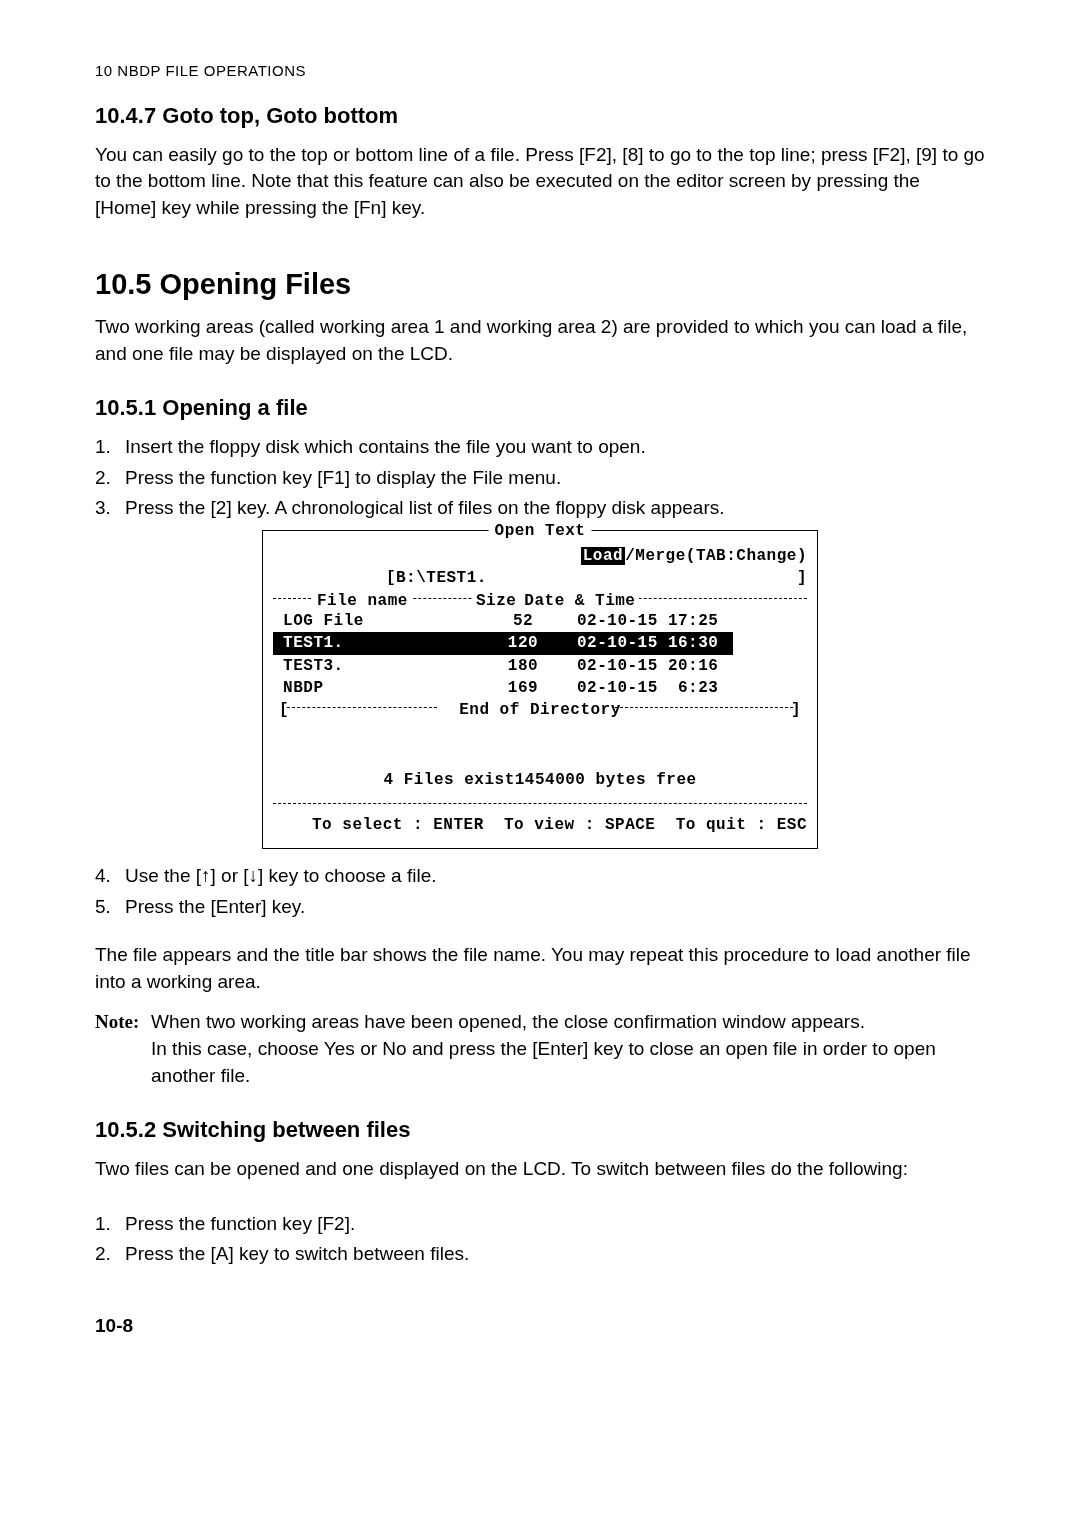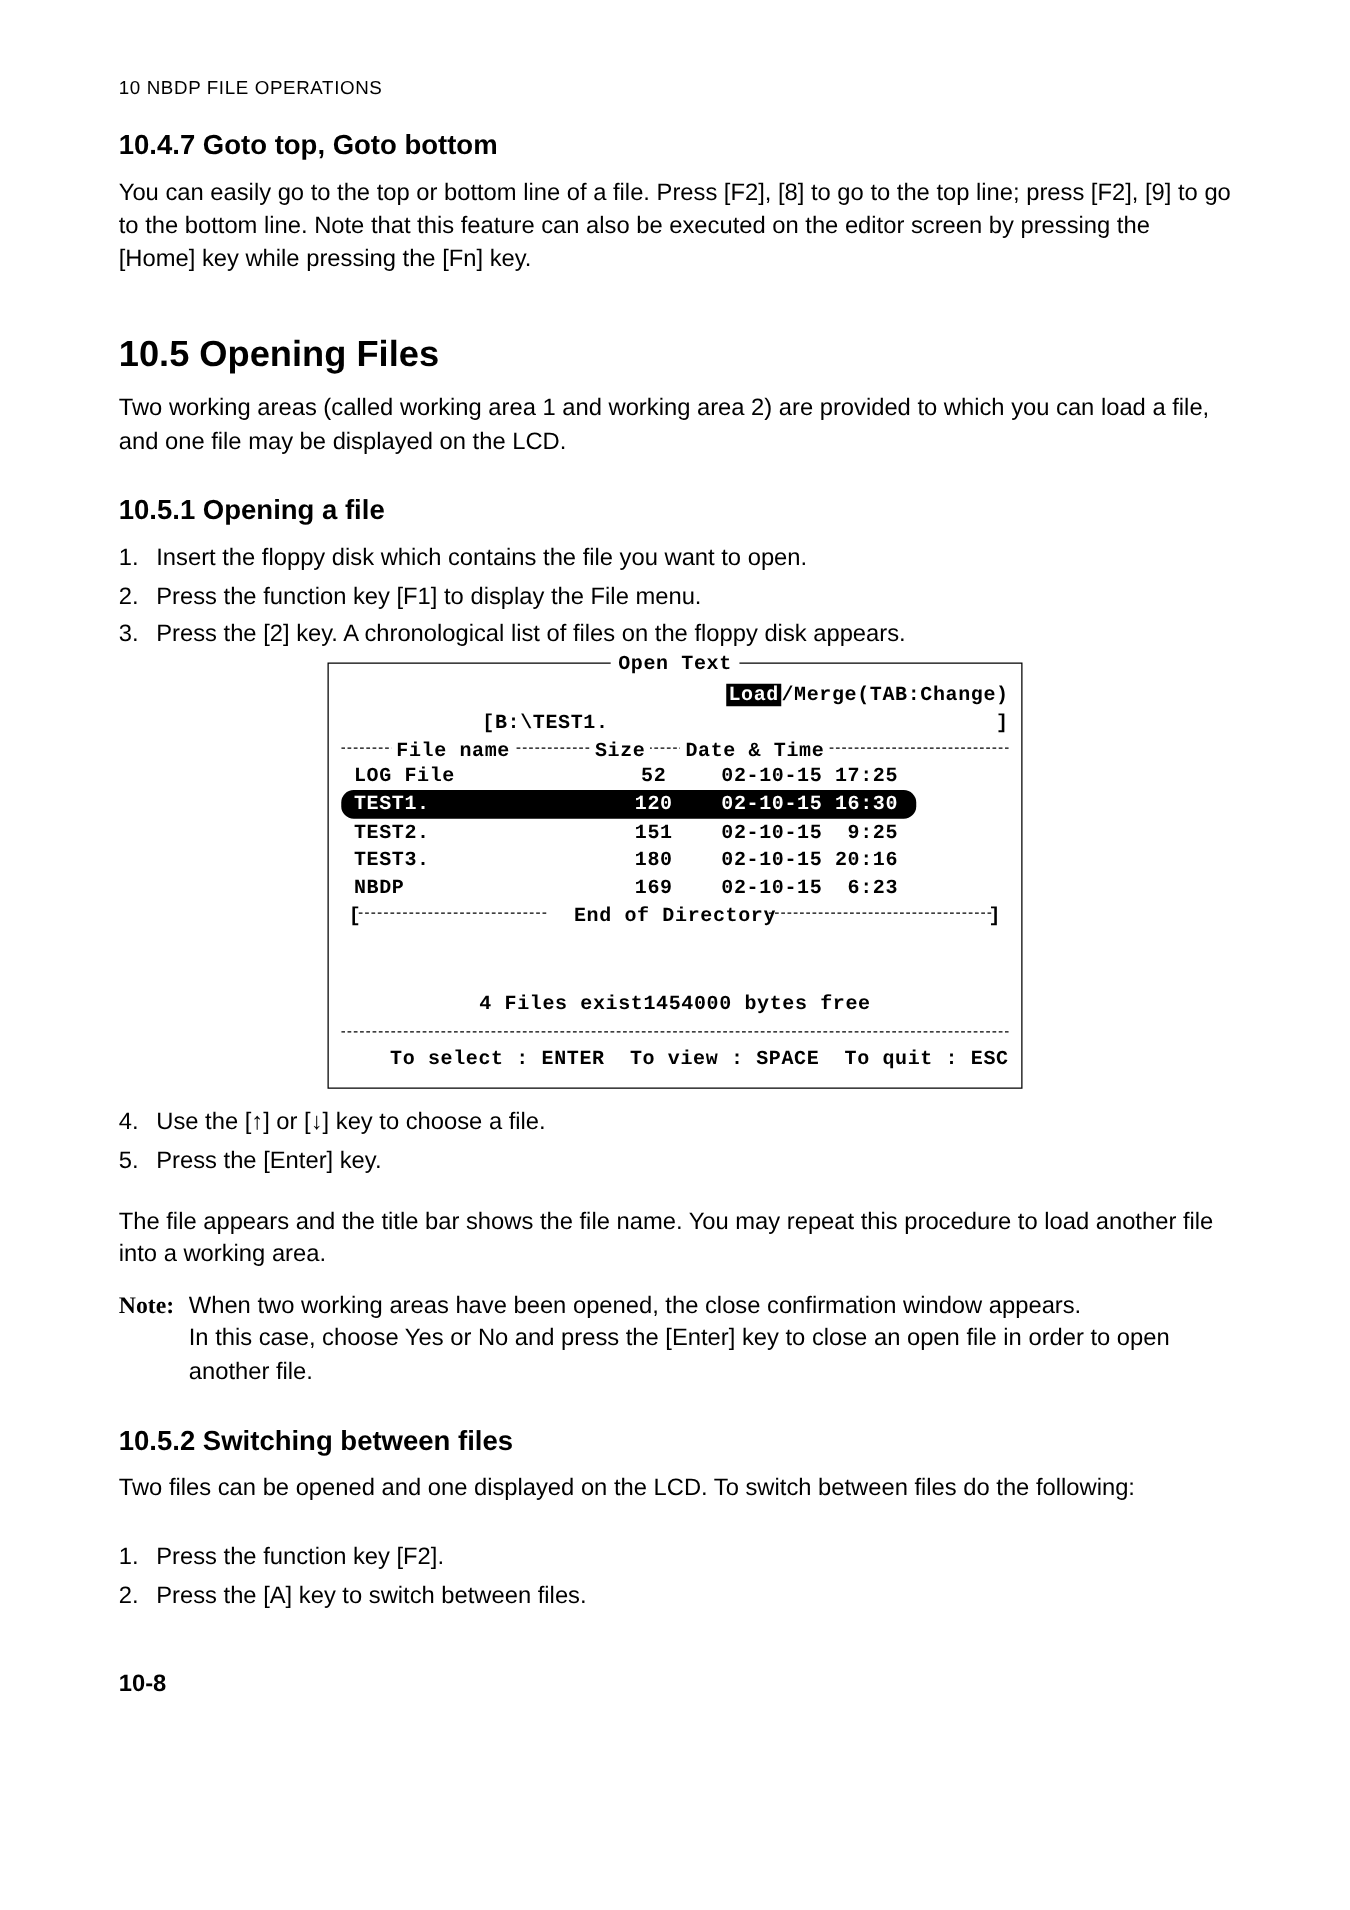--- a/index.html
+++ b/index.html
@@ -206,28 +206,27 @@
 <div class="term-box">
   <div class="term-title"> Open Text </div>
   <div class="term-line"> <span class="term-highlight"><b>Load</b></span><span>/Merge(TAB:Change)</span></div>
   <div class="term-line"> <span>[B:\TEST1.</span><span style="display:inline-block;width:310px"></span><span>]</span></div>
 
   <div class="term-dashed-row">
     <div class="term-dashed-line"></div>
     <div class="term-dashed-labels">
       <span style="margin-left:40px">File name</span>
       <span style="margin-left:60px">Size</span>
-      <span style="margin-left:24px">Date &amp; Time</span>
+      <span style="">Date &amp; Time</span>
     </div>
   </div>
 
   <div id="term-rows">
       <div class="term-row"><span class="term-col-name"> LOG File</span><span class="term-col-size">52</span><span class="term-col-date">02-10-15 17:25</span></div>
-      <div class="term-row"><span class="term-highlight-row" style="display: flex; white-space: pre; border-radius: 10px;"><span class="term-col-name"> <b>TEST1.</b></span><span class="term-col-size"><b>120</b></span><span class="term-col-date"><b>02-10-15 16:30</b> </span></span></div>
-      <div class="term-row"><span class="term-col-name"> TEST2.</span><span class="term-col-size">151</span><span class="term-col-date">02-10-15  9:25</span></div>
+      <div class="term-row"><span class="term-highlight-row" style="display: flex; white-space: pre;"><span class="term-col-name"> <b>TEST1.</b></span><span class="term-col-size"><b>120</b></span><span class="term-col-date"><b>02-10-15 16:30</b> </span></span></div>
       <div class="term-row"><span class="term-col-name"> TEST3.</span><span class="term-col-size">180</span><span class="term-col-date">02-10-15 20:16</span></div>
       <div class="term-row"><span class="term-col-name"> NBDP</span><span class="term-col-size">169</span><span class="term-col-date">02-10-15  6:23</span></div>
     </div>
 
   <div class="term-end-dir">
     <span style="position:absolute;left:6px;">[</span>
     <div class="dash-l"></div>
     <span class="txt"> End of Directory </span>
     <div class="dash-r"></div>
     <span style="position:absolute;right:6px;">]</span>

